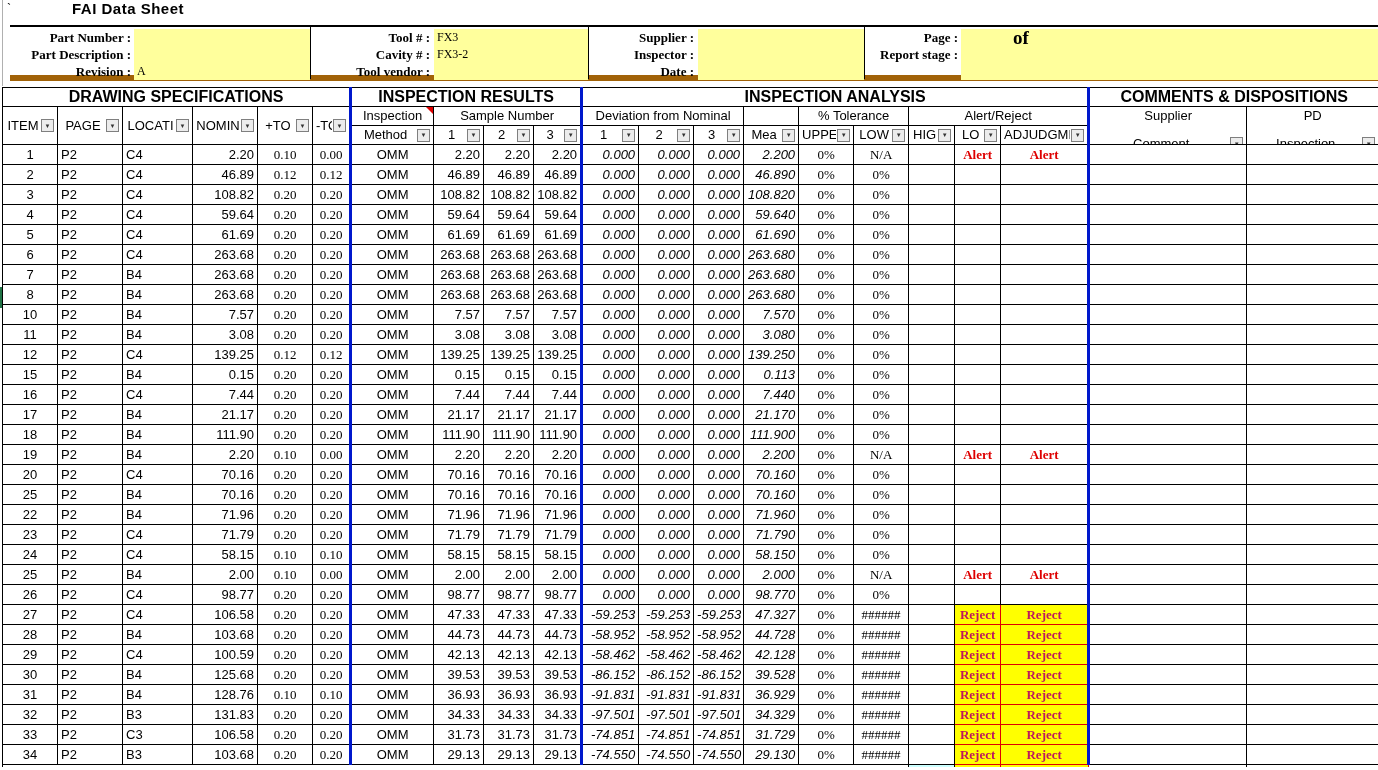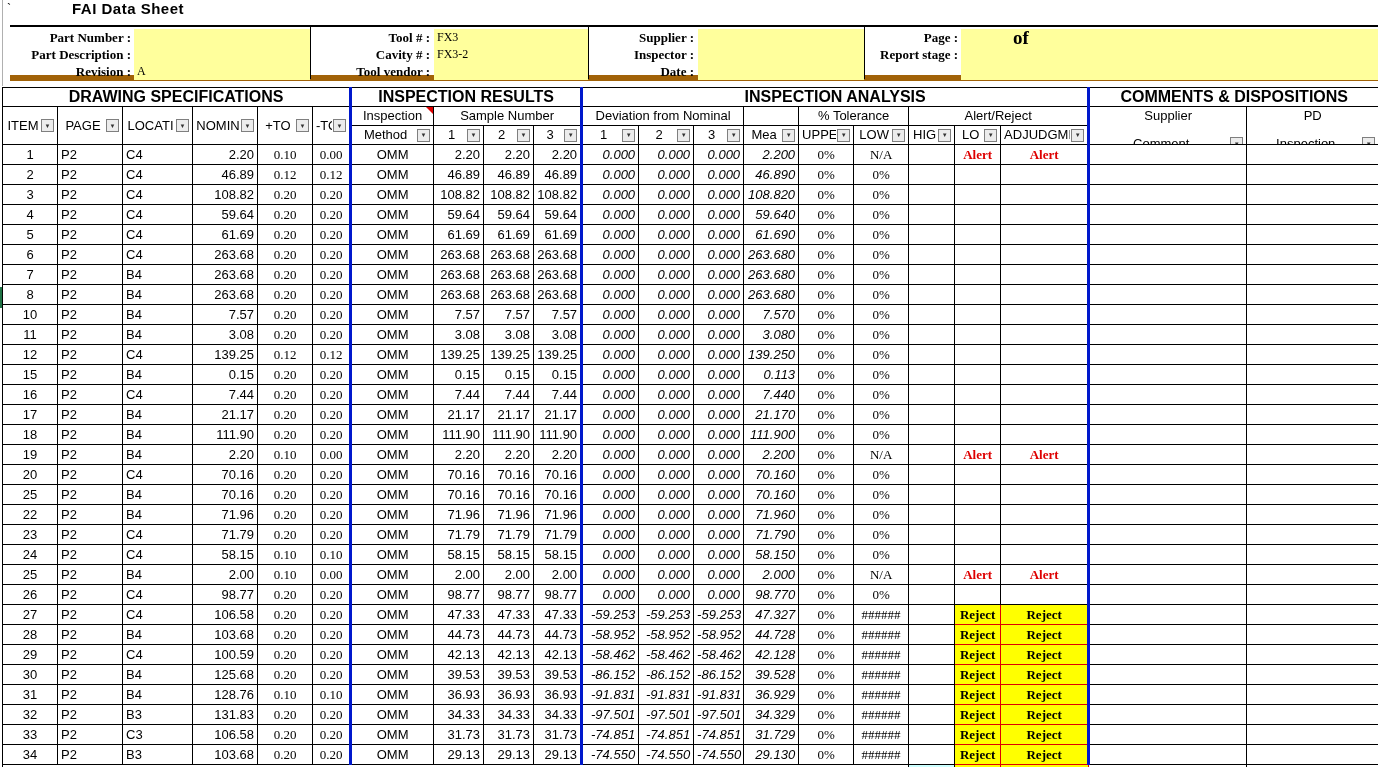--- a/index.html
+++ b/index.html
@@ -68,21 +68,21 @@
   td.c-method { text-align:center; }
   td.c-s { text-align:right; font-weight:bold; }
   td.c-d, td.c-mean { text-align:right; font-weight:bold; font-style:italic; }
   td.c-upper, td.c-lower { text-align:center; font-weight:bold; font-family:"Liberation Serif",serif; }
   td.c-high, td.c-low, td.c-adj { text-align:center; background:#ccffff; }
   td.c-comment, td.c-pd { background:#fff; }
   tr.row-alert td.c-low, tr.row-alert td.c-adj {
     color:#de0000; font-weight:bold; font-family:"Liberation Serif",serif;
   }
   tr.row-reject td.c-low, tr.row-reject td.c-adj {
-    background:#ffff00; color:#000000; font-weight:bold;
+    background:#ffff00; color:#be185d; font-weight:bold;
     font-family:"Liberation Serif",serif; border-color:#de0000;
   }
   
   tr.sliver td { height:2px; padding:0; line-height:0; border-bottom:none; }
   tr.sliver td.sl-y { background:#ffff00; border:1px solid #de0000; border-bottom:none; }
   tr.sliver td.sl-c { background:#ccffff; }
 </style>
 </head>
 <body>
 

